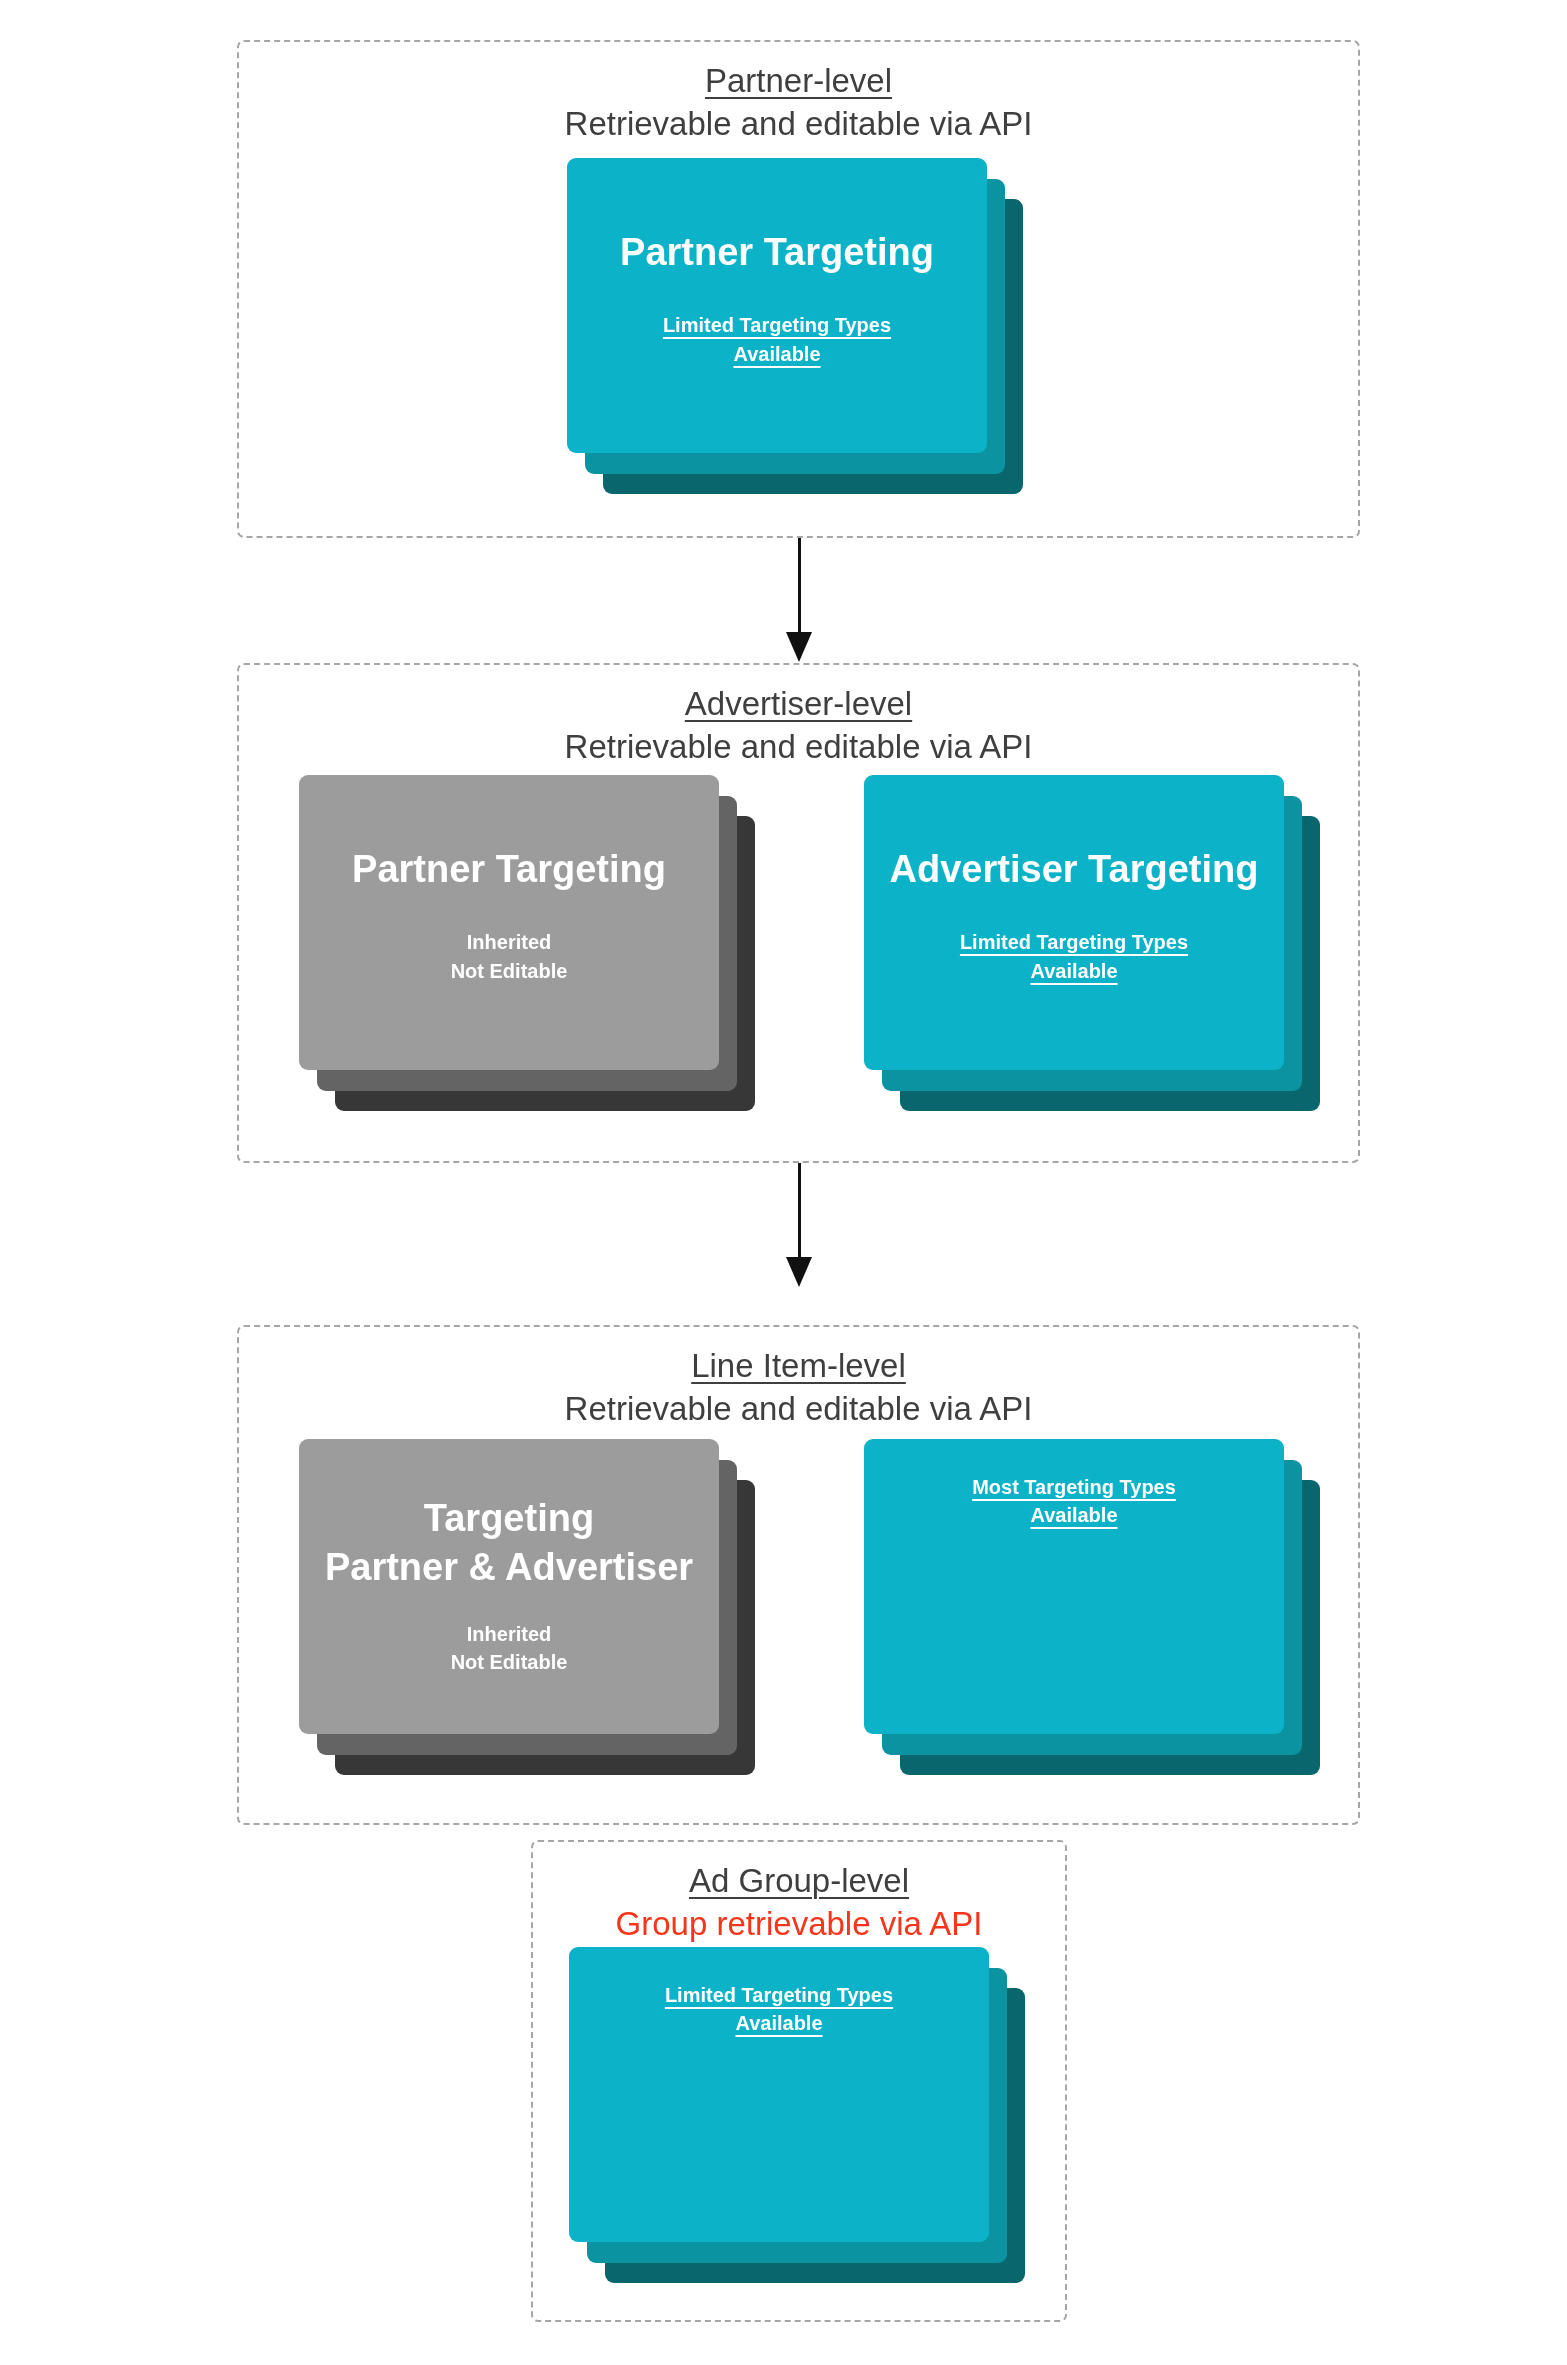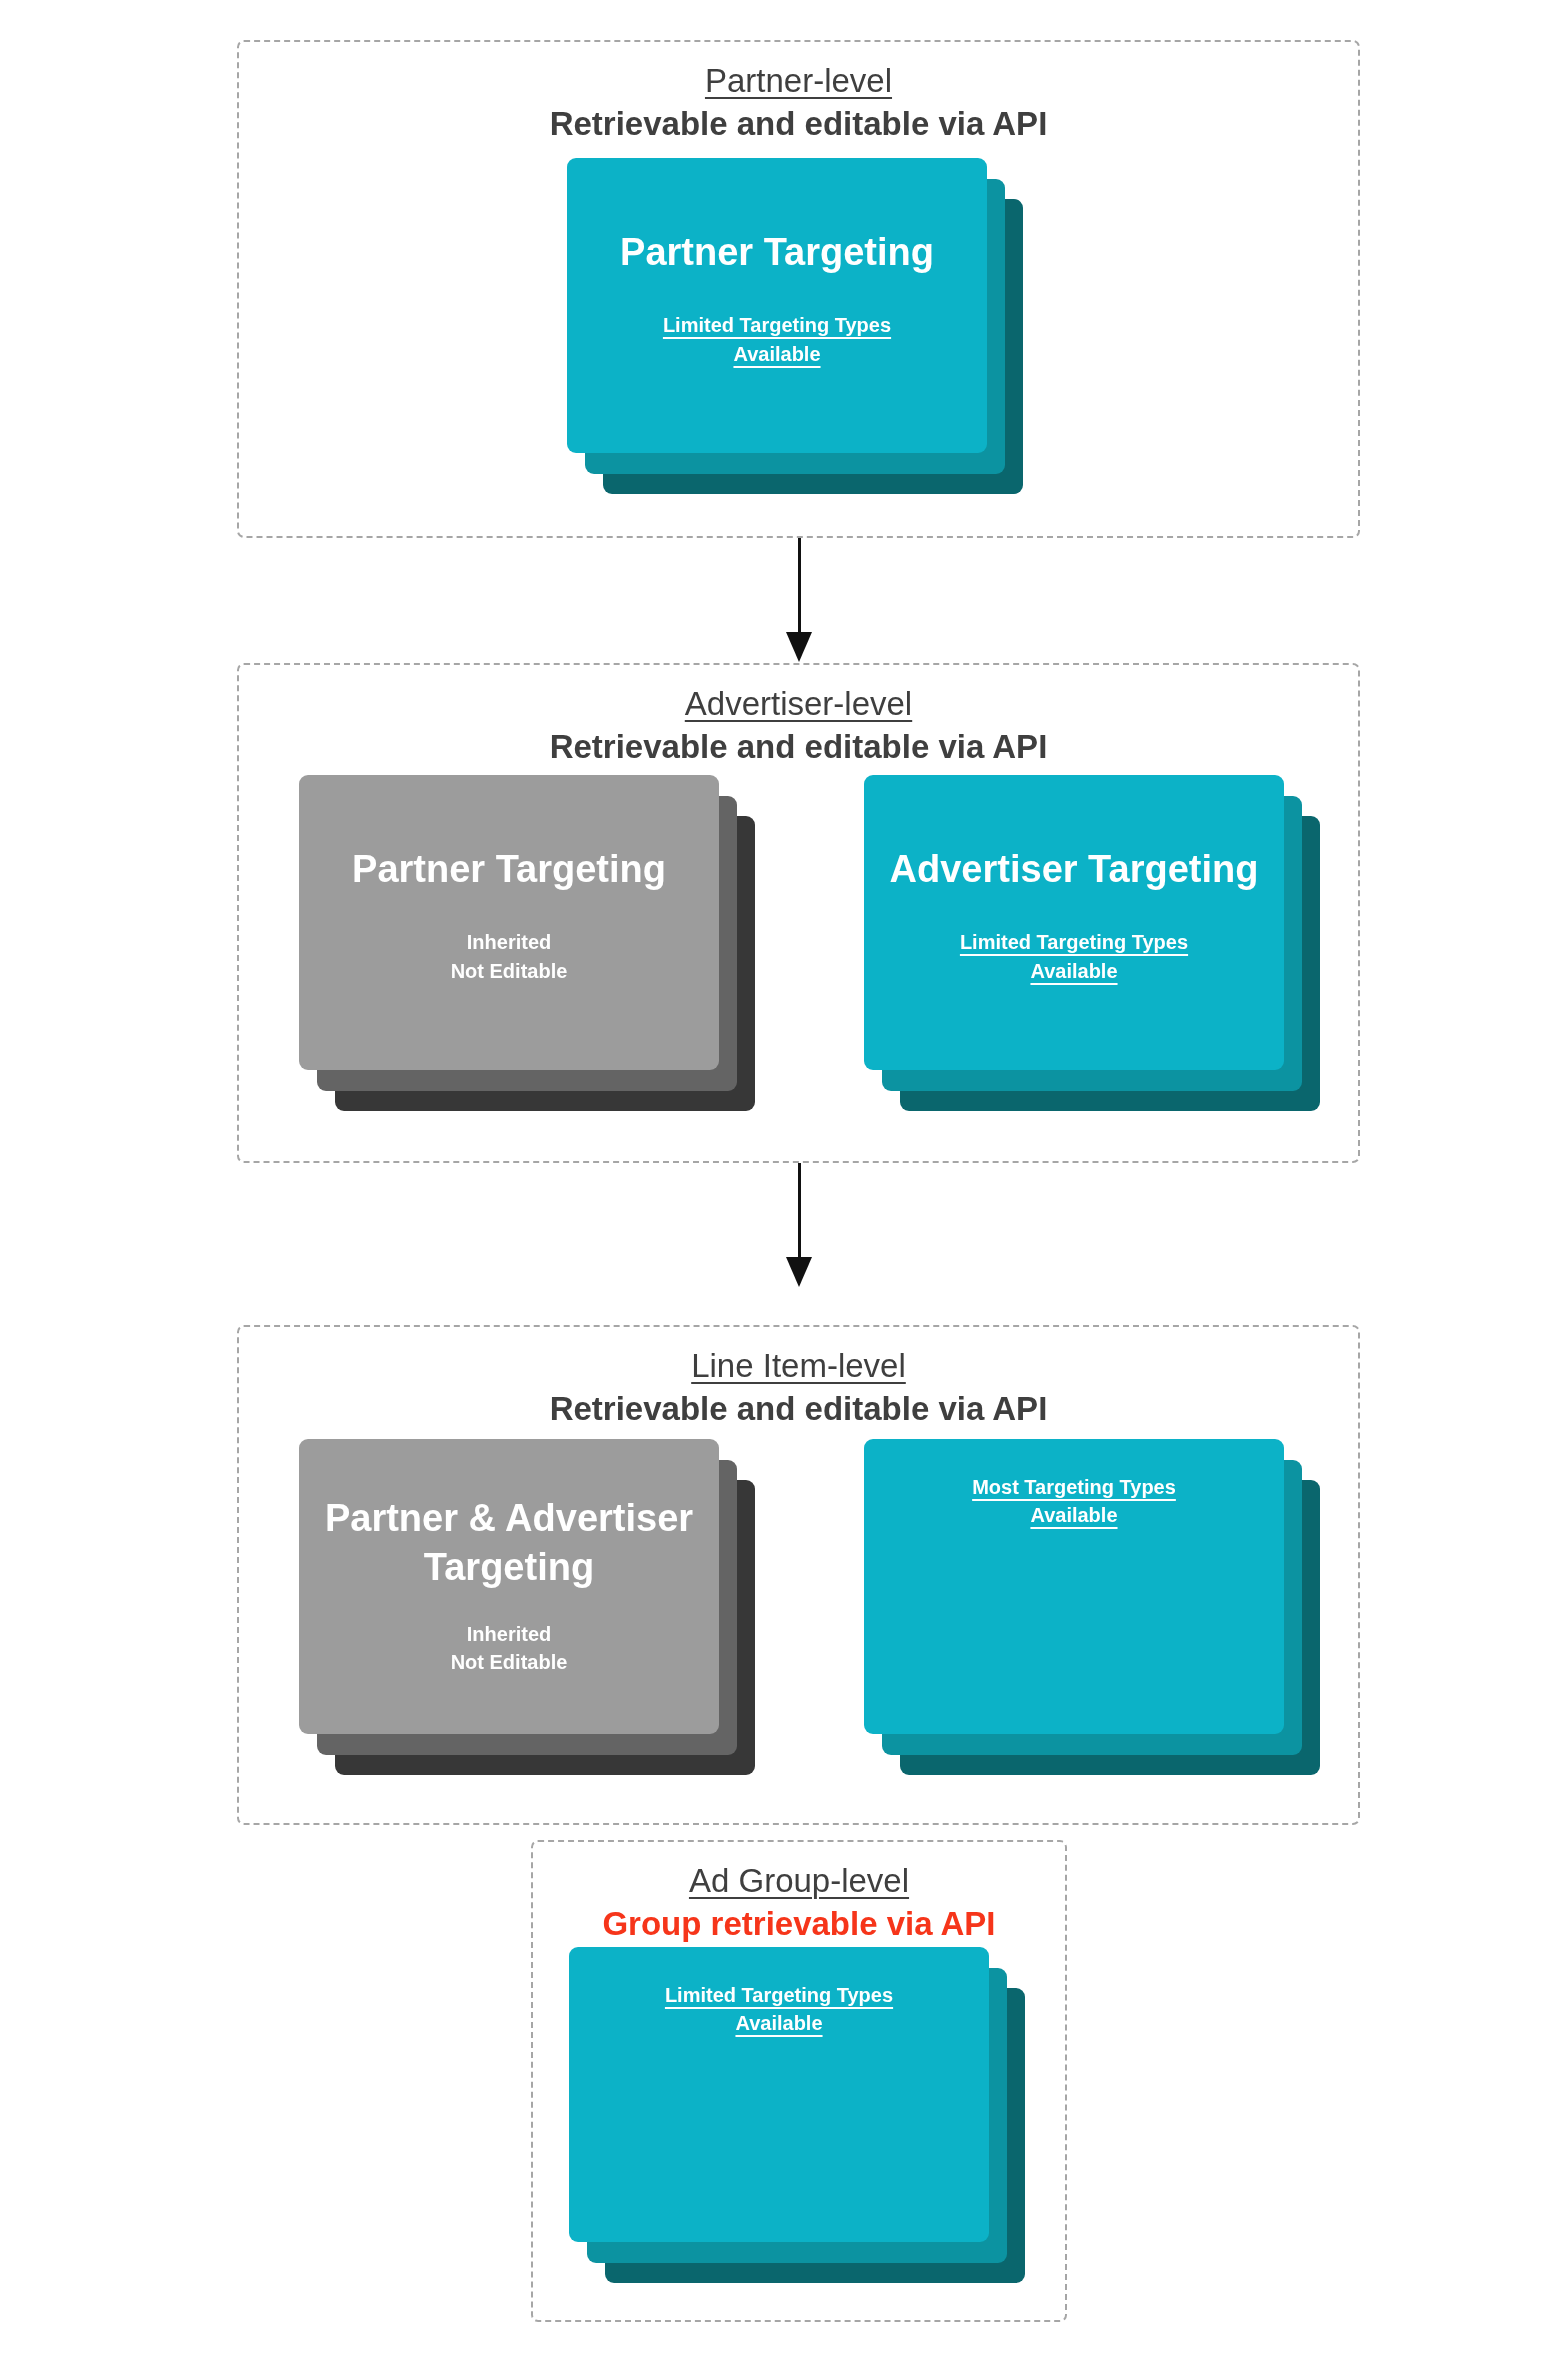--- a/index.html
+++ b/index.html
@@ -24,21 +24,21 @@
     line-height:1.3;
   }
   .sec-title .u-title{
     text-decoration:underline;
     text-underline-offset:4.5px;
     text-decoration-thickness:1.8px;
   }
   .sec-note{
     text-align:center;
     font-size:33px;
-    font-weight:700;
+    font-weight:400;
     color:var(--heading);
     line-height:1.3;
   }
   .sec-note.red{color:var(--red);}
   .stack{
     position:absolute;
     width:531px;height:336px;
   }
   .layer{
     position:absolute;
@@ -166,22 +166,22 @@
 <div class="section" style="left:237px;top:1325px;width:1123px;height:500px">
   <div class="sec-title">
     <span class="u-title">Line Item-level</span>
   </div>
   <div class="sec-note">Retrievable and editable via API</div>
   <div class="stack gray" style="left:60px;top:112px">
     <div class="layer back"></div>
     <div class="layer mid"></div>
     <div class="layer front">
       <div class="card-title" style="margin-top:55px">
+        <span class="tline">Targeting</span>
         <span class="tline">Partner &amp; Advertiser</span>
-        <span class="tline">Targeting</span>
       </div>
       <div class="card-body" style="margin-top:27px">
         <span class="bline">Inherited</span>
         <span class="bline">Not Editable</span>
       </div>
     </div>
   </div>
   <div class="stack cyan" style="left:625px;top:112px">
     <div class="layer back"></div>
     <div class="layer mid"></div>

